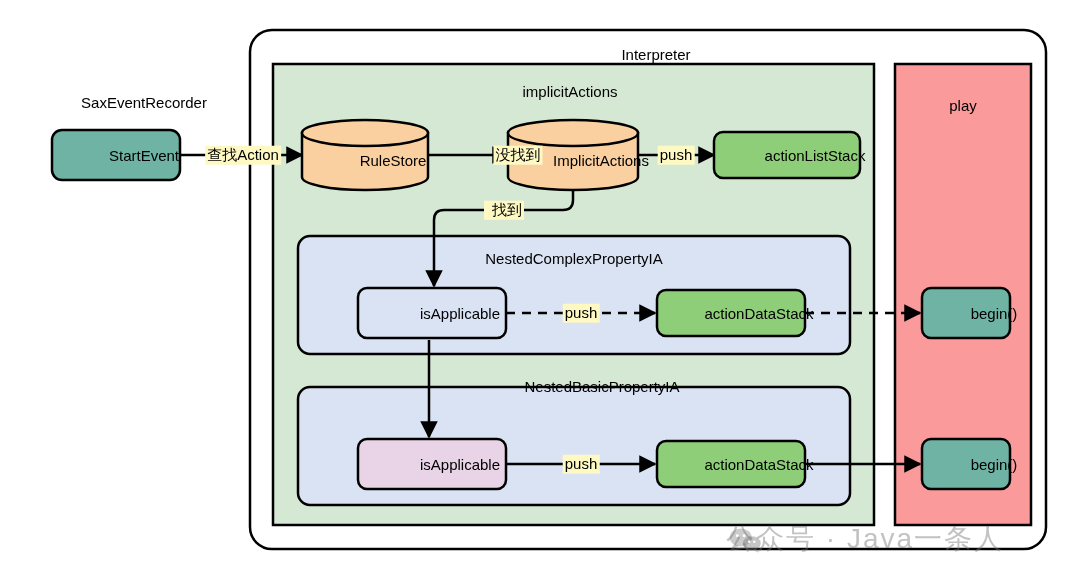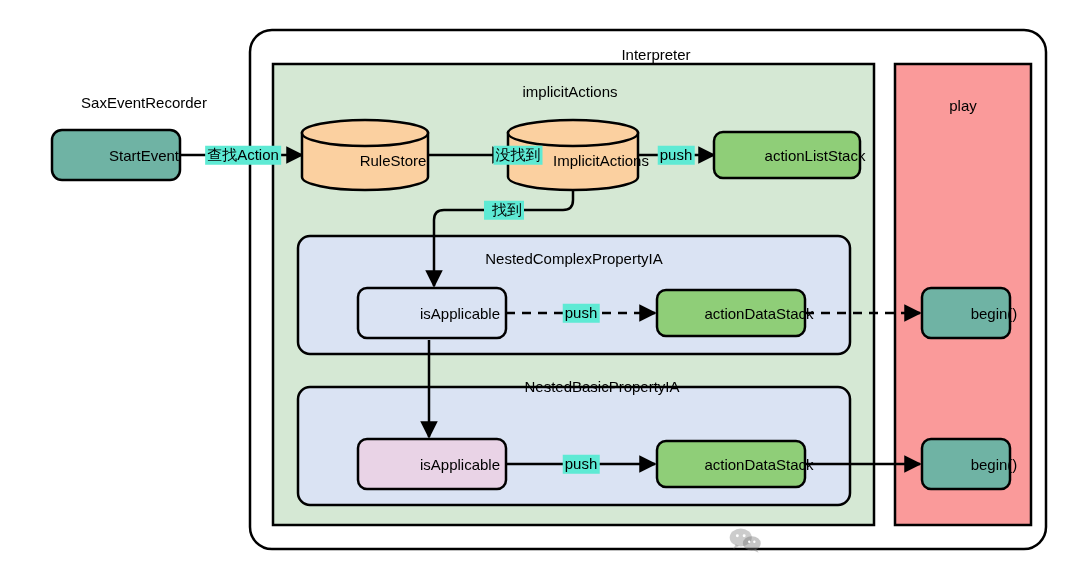--- a/index.html
+++ b/index.html
@@ -15,21 +15,21 @@
     position:absolute;
     font-size:15px;
     color:#000;
     white-space:nowrap;
     line-height:1;
   }
   .lbl.center{transform:translate(-50%,-50%);}
   .edge-lbl{
     position:absolute;
     font-size:15px;
-    background:#5eead4;
+    background:#fef9c3;
     padding:1px 2px;
     white-space:nowrap;
     transform:translate(-50%,-50%);
     line-height:1.1;
   }
   .node-text{
     position:absolute;
     transform:translate(-50%,-50%);
     font-size:15px;
     white-space:nowrap;
@@ -172,14 +172,15 @@
   <svg class="wm-logo" viewBox="0 0 40 30">
     <ellipse cx="15" cy="12" rx="13" ry="10.5" fill="rgba(120,120,120,0.38)"></ellipse>
     <path d="M 9 20 L 6 26 L 13 22 Z" fill="rgba(120,120,120,0.38)"></path>
     <ellipse cx="28" cy="19" rx="10.5" ry="8.5" fill="rgba(120,120,120,0.42)"></ellipse>
     <path d="M 33 25 L 36 30 L 30 27 Z" fill="rgba(120,120,120,0.42)"></path>
     <circle cx="11" cy="10" r="1.7" fill="#ffffff"></circle>
     <circle cx="19" cy="10" r="1.7" fill="#ffffff"></circle>
     <circle cx="25" cy="17" r="1.4" fill="#ffffff"></circle>
     <circle cx="31" cy="17" r="1.4" fill="#ffffff"></circle>
   </svg>
+  <div class="watermark">公众号 · Java一条人</div>
 
 </div>
 
 </body></html>

